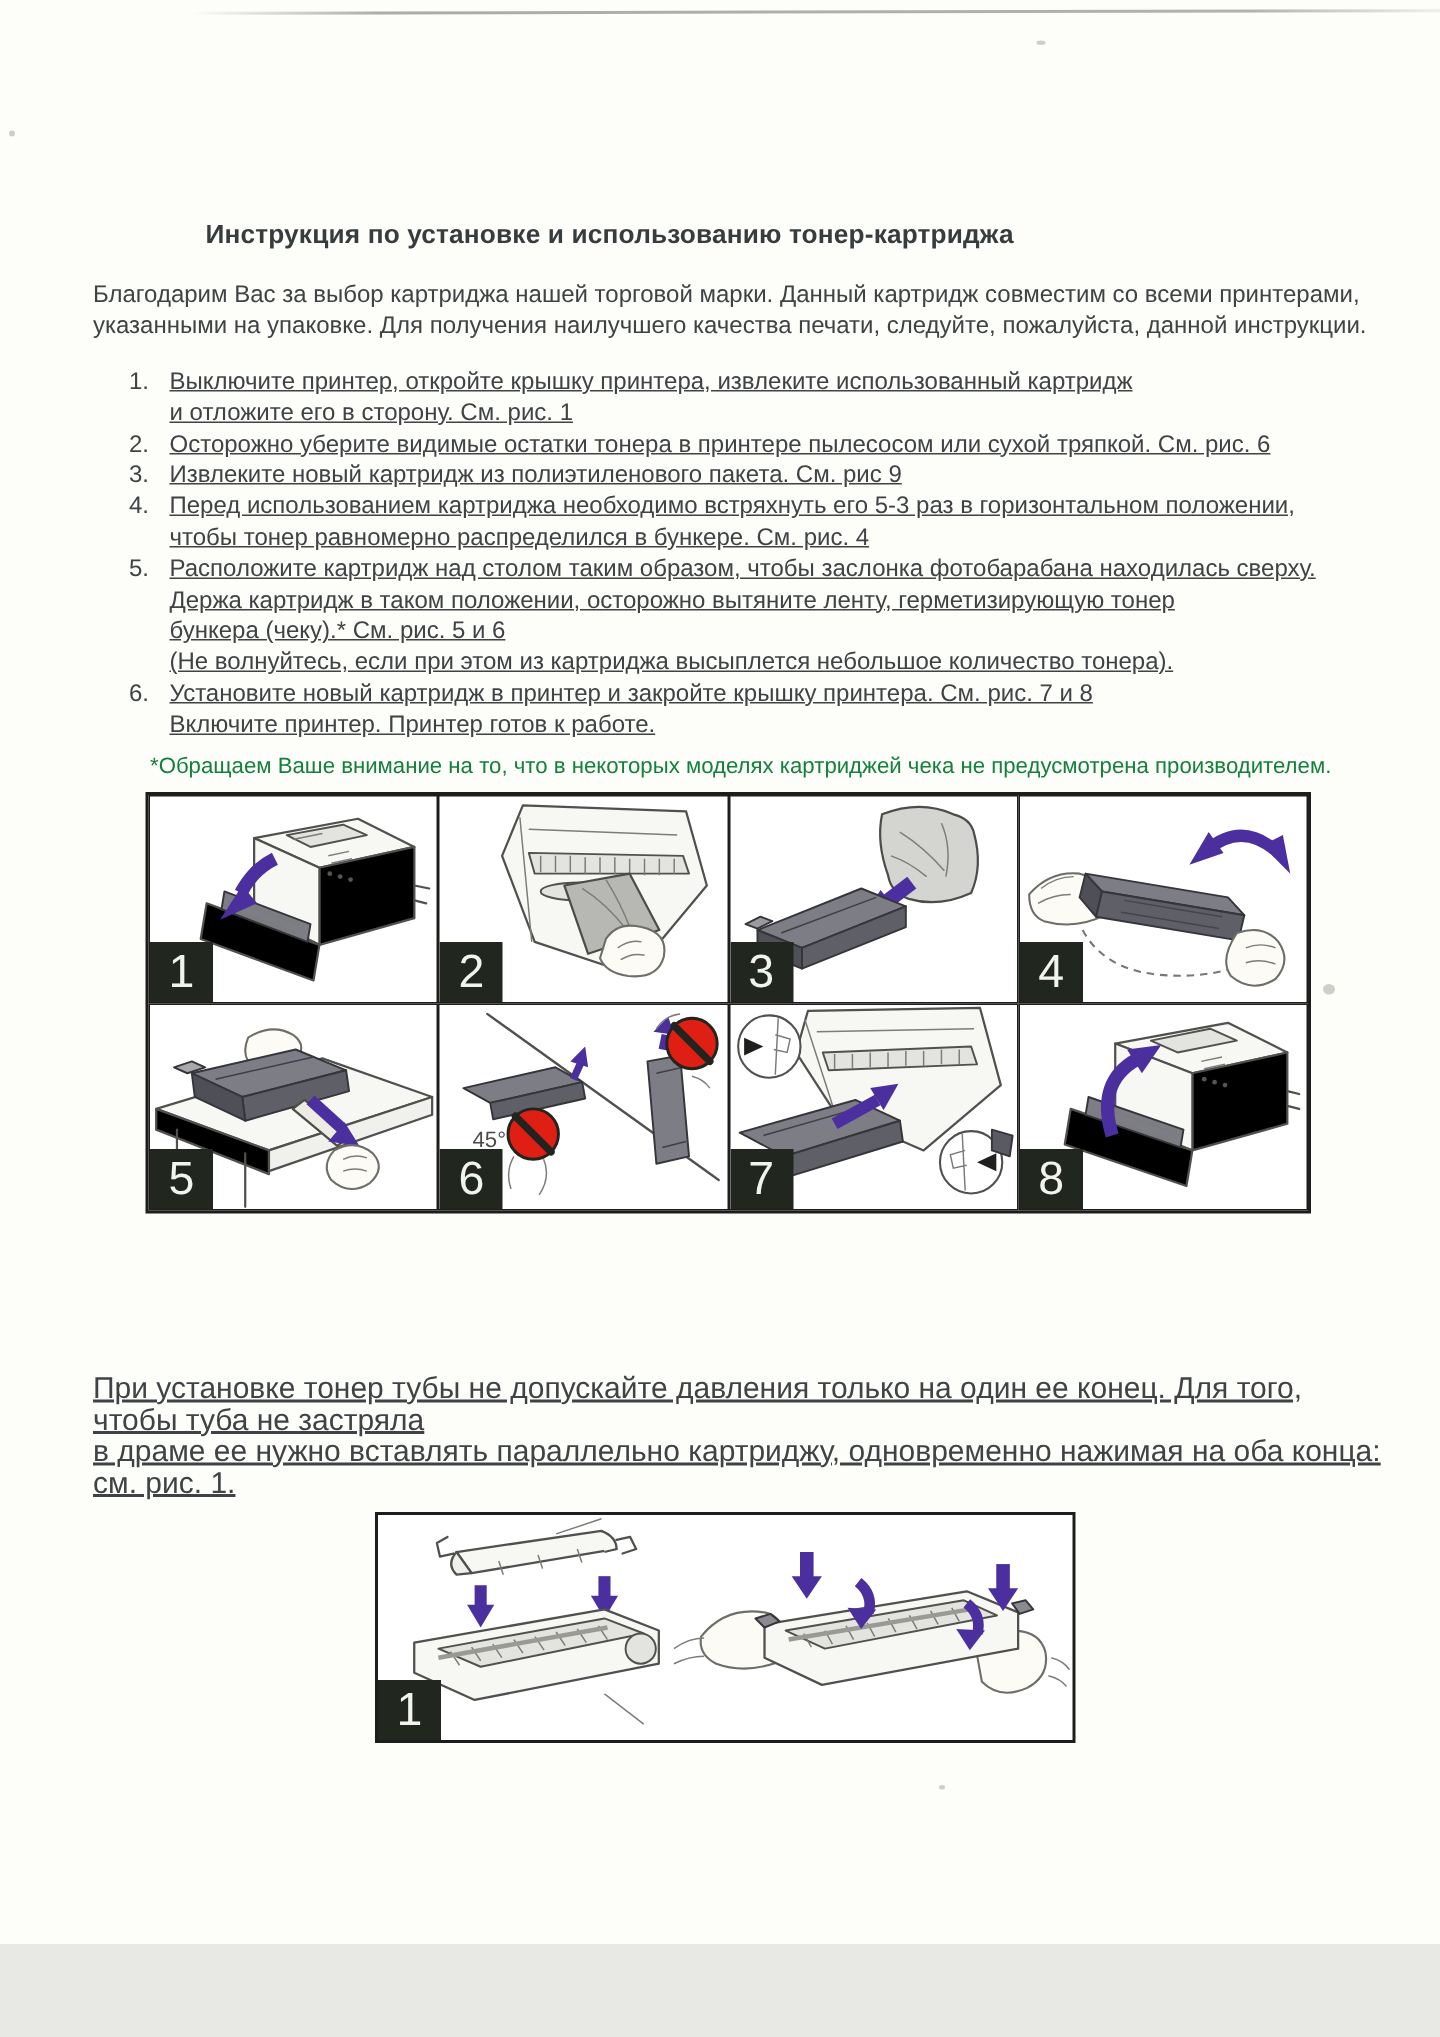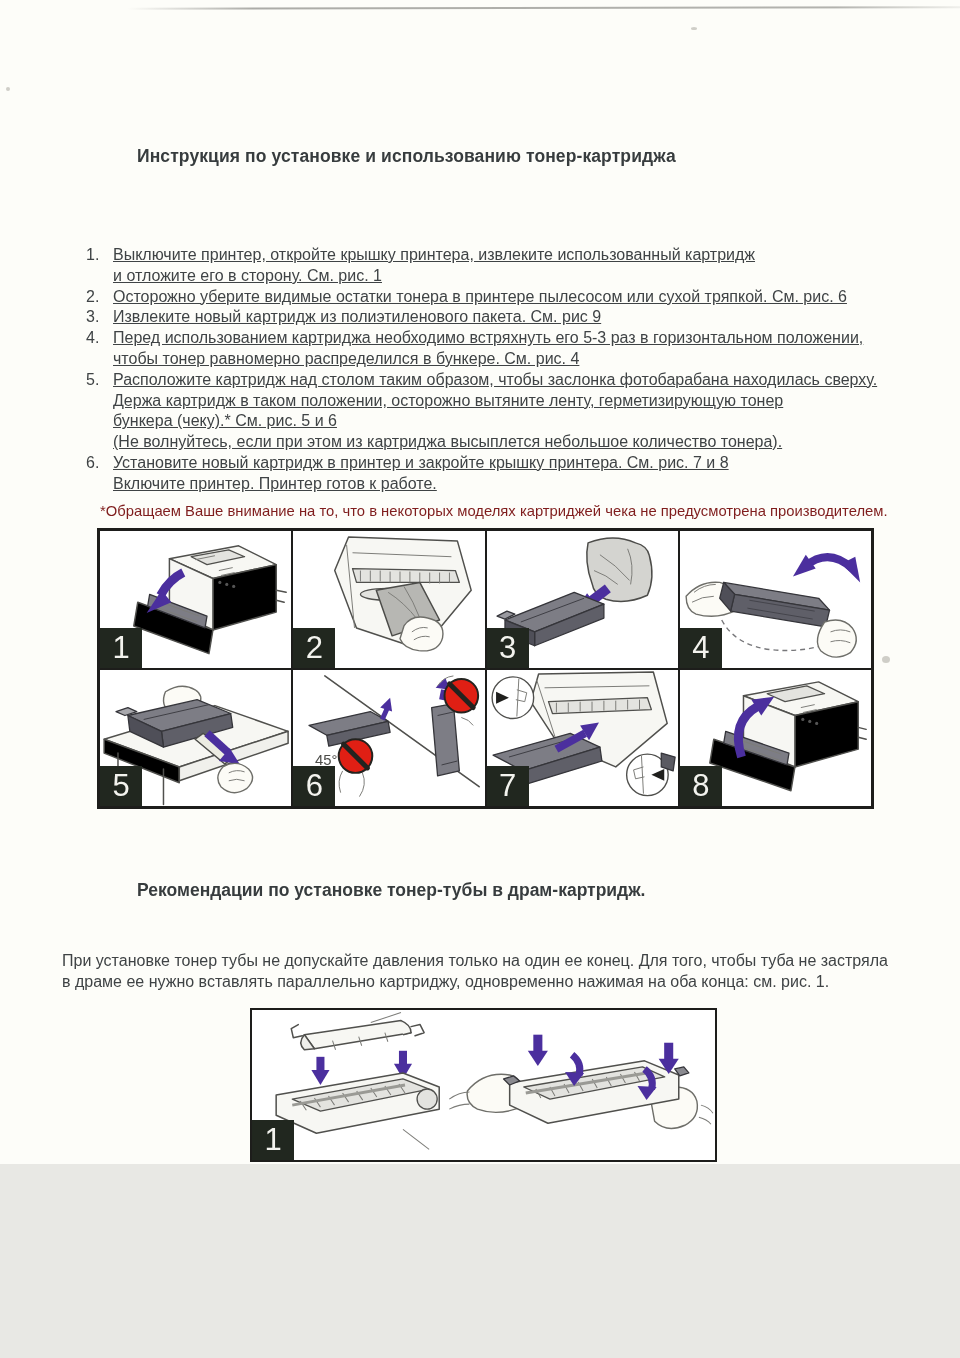--- a/index.html
+++ b/index.html
@@ -1,47 +1,47 @@
 <!DOCTYPE html>
 <html><head>
 <meta charset="utf-8">
 <style>
   html,body{margin:0;padding:0;background:#e8e8e4;}
   .page{
     position:relative;
-    width:960px;height:1164px;
+    width:960px;height:1296px;
     margin:0 auto;
     background:#fdfdf9;
     font-family:"Liberation Sans",sans-serif;
     color:#3f4345;
     overflow:hidden;
   }
   
   .scan-line{position:absolute;left:128px;top:7px;width:832px;height:2px;
     background:linear-gradient(to right,rgba(120,120,114,0),rgba(105,105,100,.55) 15%,rgba(105,105,100,.5) 85%,rgba(120,120,114,.1));
     transform:rotate(-.12deg);}
   .speck{position:absolute;border-radius:50%;background:rgba(150,148,140,.45);}
 
   .doc-title{position:absolute;left:137px;top:146px;font-size:17.5px;font-weight:bold;color:#373c3e;letter-spacing:.1px;}
   .intro{position:absolute;left:62px;top:186px;width:860px;font-size:16px;line-height:21px;white-space:pre-line;}
   .steps{position:absolute;left:86px;top:245px;width:840px;font-size:16px;line-height:20.8px;}
   .step{display:grid;grid-template-columns:27px 1fr;}
   .step-text{white-space:pre-line;text-decoration:underline;}
-  .note{position:absolute;left:100px;top:503px;font-size:14.8px;color:#7f1d1d;}
+  .note{position:absolute;left:100px;top:503px;font-size:14.8px;color:#15803d;}
 
   .fig-grid{position:absolute;left:97px;top:528px;width:773px;height:277px;
     display:grid;grid-template-columns:repeat(4,1fr);grid-template-rows:repeat(2,1fr);
     border:2.5px solid #1d1d1b;background:#fff;}
   .cell{position:relative;border:1.2px solid #1d1d1b;overflow:hidden;}
   .cell svg{display:block;width:100%;height:100%;}
   .badge{position:absolute;left:0;bottom:0;width:42px;height:40px;background:#21271f;
     color:#f3f3ee;font-size:31px;line-height:40px;text-align:center;}
 
   .sec2-title{position:absolute;left:137px;top:880px;font-size:17.5px;font-weight:bold;color:#373c3e;}
-  .sec2-body{position:absolute;left:62px;top:950px;width:860px;font-size:16px;line-height:21px;white-space:pre-line;}
+  .sec2-body{position:absolute;left:62px;top:916px;width:860px;font-size:20px;line-height:21px;white-space:pre-line;text-decoration:underline;}
 
   .bottom-fig{position:absolute;left:250px;top:1008px;width:463px;height:150px;
     border:2.5px solid #1d1d1b;background:#fff;}
   .bottom-fig svg{display:block;width:100%;height:100%;}
 
   
   .ln{stroke:#50504d;fill:none;stroke-width:1.5;stroke-linejoin:round;stroke-linecap:round;}
   .thin{stroke:#7c7c78;fill:none;stroke-width:1;}
   .pbody{fill:#f7f7f3;stroke:#50504d;stroke-width:1.5;stroke-linejoin:round;} .shade{fill:#ececе8;stroke:#50504d;stroke-width:1.5;stroke-linejoin:round;}
   .shade2{fill:#e3e3df;stroke:#50504d;stroke-width:1.3;stroke-linejoin:round;}
@@ -63,20 +63,22 @@
 <div class="page">
 
   <div class="scan-line"></div>
   <div class="speck" style="left:691px;top:27px;width:6px;height:3px;"></div>
   <div class="speck" style="left:6px;top:87px;width:4px;height:4px;"></div>
   <div class="speck" style="left:882px;top:656px;width:8px;height:7px;"></div>
   <div class="speck" style="left:626px;top:1190px;width:4px;height:3px;"></div>
 
   <div class="doc-title">Инструкция по установке и использованию тонер-картриджа</div>
 
+  <div class="intro">Благодарим Вас за выбор картриджа нашей торговой марки. Данный картридж совместим со всеми принтерами,
+указанными на упаковке. Для получения наилучшего качества печати, следуйте, пожалуйста, данной инструкции.</div>
 
   <div class="steps">
     <div class="step">
       <span class="step-num">1.</span>
       <span class="step-text">Выключите принтер, откройте крышку принтера, извлеките использованный картридж
 и отложите его в сторону. См. рис. 1</span>
     </div>
     <div class="step">
       <span class="step-num">2.</span>
       <span class="step-text">Осторожно уберите видимые остатки тонера в принтере пылесосом или сухой тряпкой. См. рис. 6</span>
@@ -255,21 +257,20 @@
         <path class="shade" d="M34 70 L116 98 L112 122 L30 94 Z"></path>
         <path class="dark" d="M46 62 L110 84 L108 96 L44 74 Z"></path>
         <path class="thin" d="M52 68 l50 17 M50 74 l50 17"></path>
         <path class="purs" stroke-width="9" d="M62 88 C54 62 62 46 78 37"></path>
         <polygon class="pur" points="95,27 72,30 82,46"></polygon>
       </svg>
       <div class="badge">8</div>
     </div>
   </div>
 
-  <div class="sec2-title">Рекомендации по установке тонер-тубы в драм-картридж.</div>
   <div class="sec2-body">При установке тонер тубы не допускайте давления только на один ее конец. Для того, чтобы туба не застряла
 в драме ее нужно вставлять параллельно картриджу, одновременно нажимая на оба конца: см. рис. 1.</div>
 
   <div class="bottom-fig">
     <svg viewBox="0 0 460 148">
 
       <line x1="118" y1="12" x2="148" y2="2" class="thin"></line>
       <path class="pbody" d="M52 24 L148 10 L158 22 L62 38 Z"></path>
       <path class="pbody" d="M52 24 q-7 8 0 15 l10 -1 L62 38 Z" style="fill:#efefeb"></path>
       <path class="pbody" d="M148 10 q10 4 10 12 l-8 2"></path>

